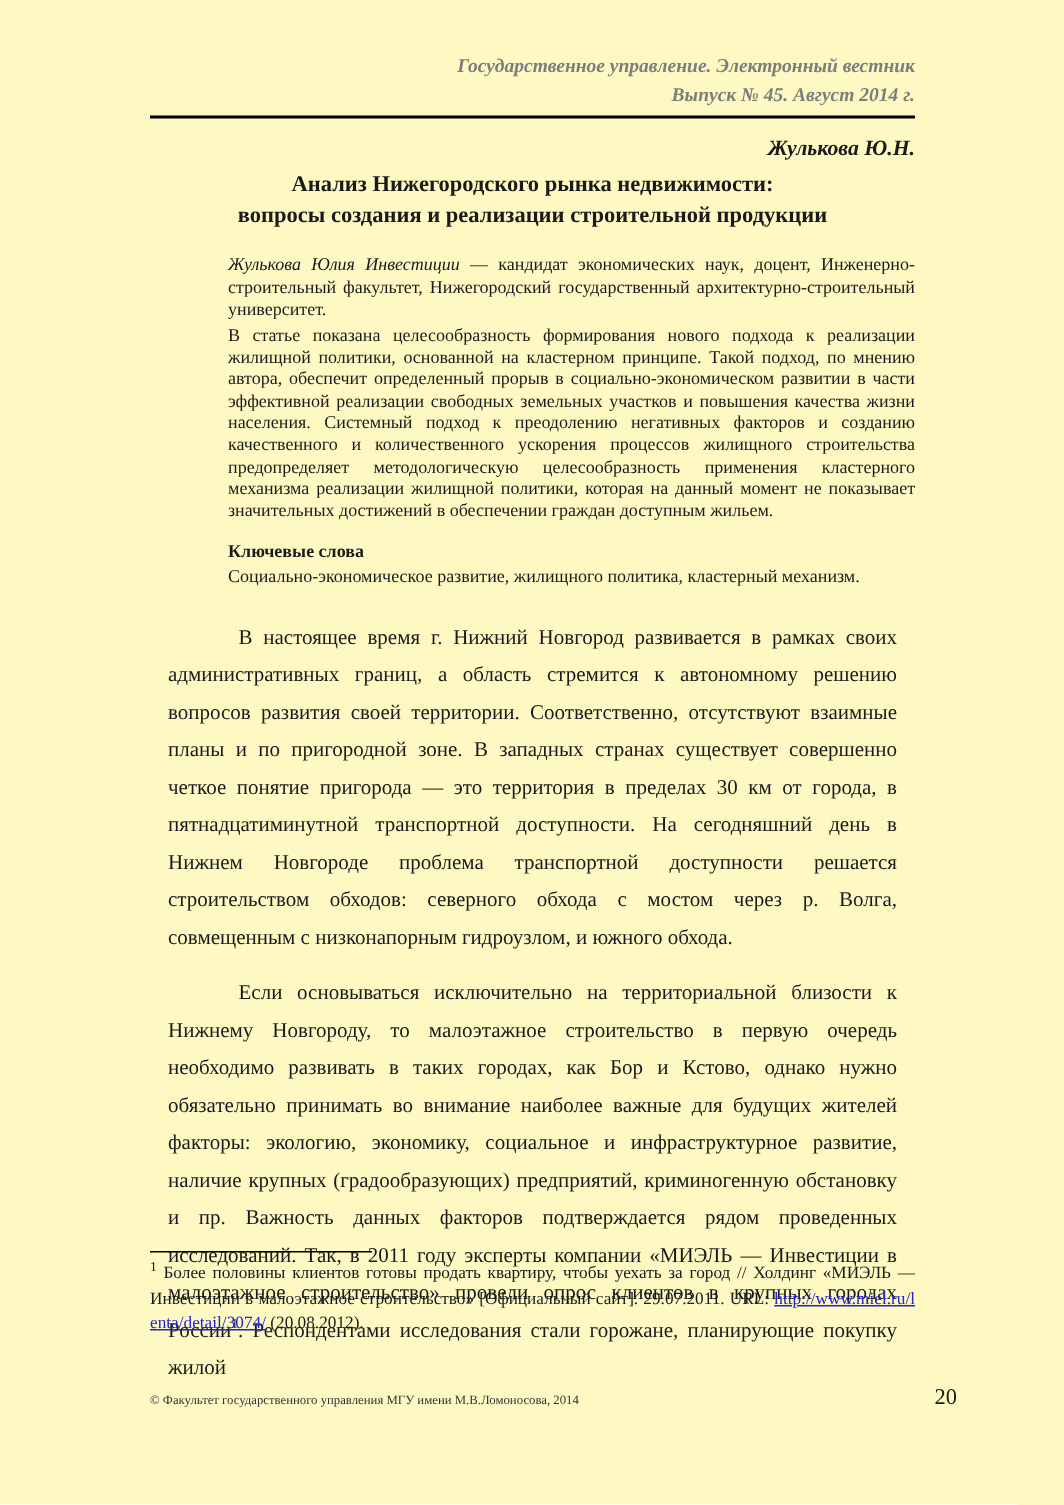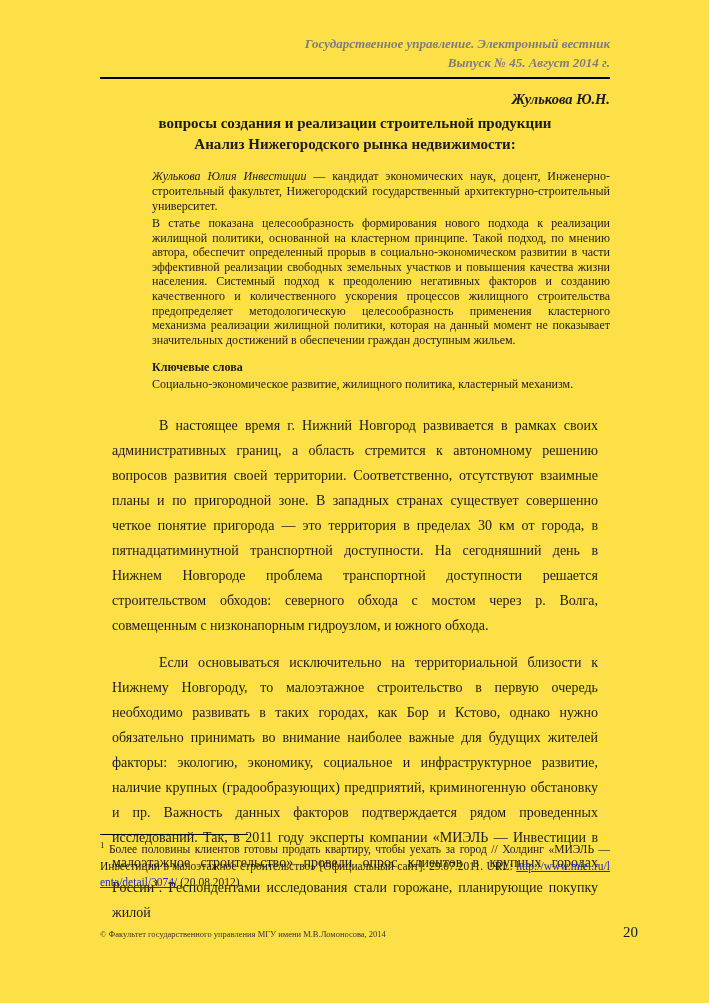--- a/index.html
+++ b/index.html
@@ -1,20 +1,20 @@
 <!DOCTYPE html>
 <html lang="ru"><head>
 <meta charset="utf-8">
 <style>
   html, body { margin: 0; padding: 0; background: #ffffff; }
   .page {
     position: relative;
     width: 709px;
     height: 1003px;
-    background: #fde047;
+    background: #fef9c3;
     font-family: "Liberation Serif", "DejaVu Serif", serif;
     color: #1a1a1a;
     overflow: hidden;
     box-sizing: border-box;
     padding: 34px 99px 0 100px;
   }
   .journal-header {
     text-align: right;
     font-size: 13px;
     font-weight: bold;
@@ -127,22 +127,22 @@
   <div class="journal-header">
     <div>Государственное управление. Электронный вестник</div>
     <div>Выпуск № 45. Август 2014 г.</div>
   </div>
 
   <hr class="header-rule">
 
   <div class="author-short">Жулькова Ю.Н.</div>
 
   <div class="article-title">
+    <div>Анализ Нижегородского рынка недвижимости:</div>
     <div>вопросы создания и реализации строительной продукции</div>
-    <div>Анализ Нижегородского рынка недвижимости:</div>
   </div>
 
   <div class="meta-block">
     <span class="meta-name">Жулькова Юлия Инвестиции</span><span> — кандидат экономических наук, доцент, Инженерно-строительный факультет, Нижегородский государственный архитектурно-строительный университет.</span>
   </div>
 
   <div class="section-text">В статье показана целесообразность формирования нового подхода к реализации жилищной политики, основанной на кластерном принципе. Такой подход, по мнению автора, обеспечит определенный прорыв в социально-экономическом развитии в части эффективной реализации свободных земельных участков и повышения качества жизни населения. Системный подход к преодолению негативных факторов и созданию качественного и количественного ускорения процессов жилищного строительства предопределяет методологическую целесообразность применения кластерного механизма реализации жилищной политики, которая на данный момент не показывает значительных достижений в обеспечении граждан доступным жильем.</div>
 
   <div class="section-heading">Ключевые слова</div>
   <div class="section-text">Социально-экономическое развитие, жилищного политика, кластерный механизм.</div>

